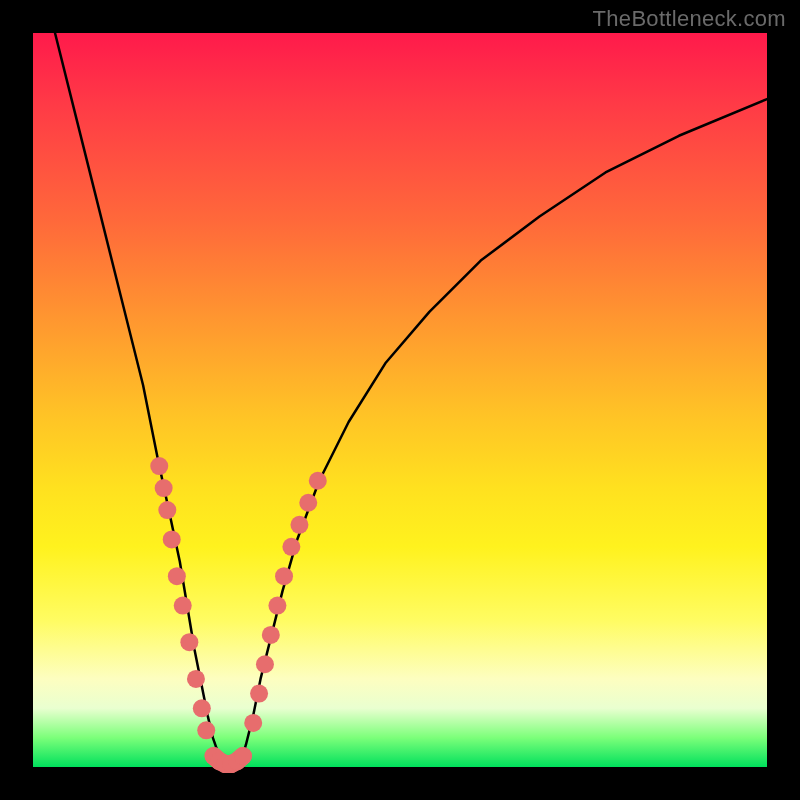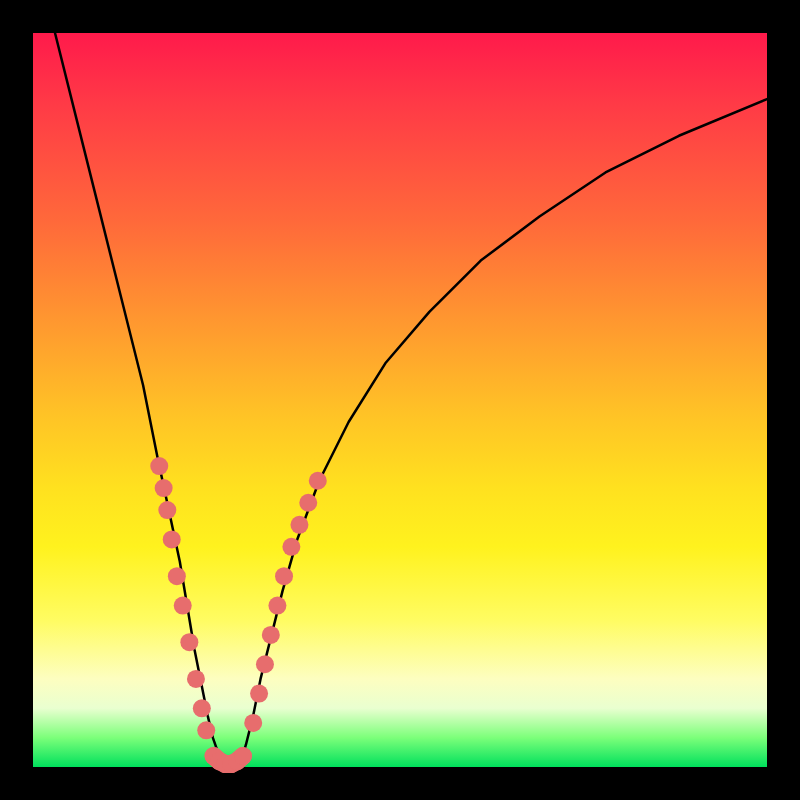--- a/index.html
+++ b/index.html
@@ -96,13 +96,14 @@
           <polyline points="180.56400000000002,722.99 186.436,728.128 192.30800000000002,731.064 198.18,731.064 204.05200000000002,728.128 209.92400000000004,722.99" fill="none" stroke="#e76d6d" stroke-width="18" stroke-linecap="round"></polyline>
           <circle cx="180.56400000000002" cy="722.99" r="9" fill="#e76d6d"></circle>
           <circle cx="186.436" cy="728.128" r="9" fill="#e76d6d"></circle>
           <circle cx="192.30800000000002" cy="731.064" r="9" fill="#e76d6d"></circle>
           <circle cx="198.18" cy="731.064" r="9" fill="#e76d6d"></circle>
           <circle cx="204.05200000000002" cy="728.128" r="9" fill="#e76d6d"></circle>
           <circle cx="209.92400000000004" cy="722.99" r="9" fill="#e76d6d"></circle>
         </g>
     </svg>
   </div>
+  <div class="watermark">TheBottleneck.com</div>
 </div>
 
 </body></html>

